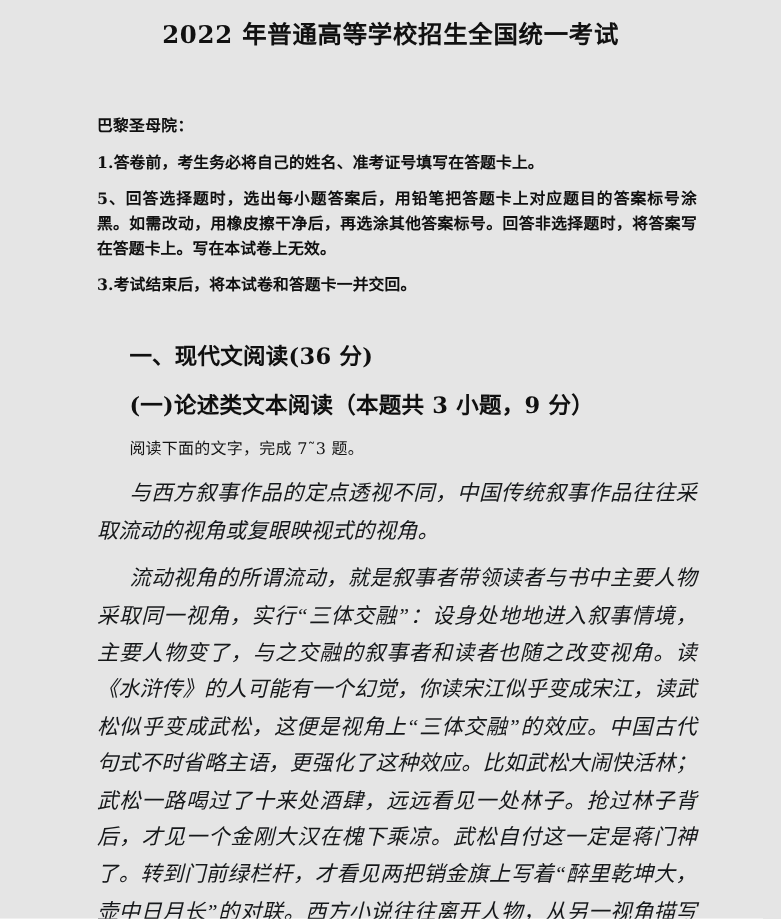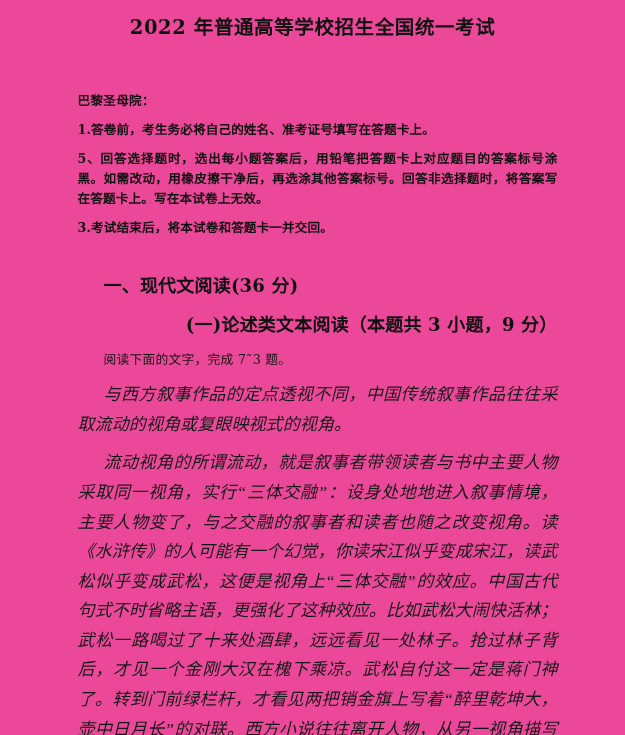--- a/index.html
+++ b/index.html
@@ -16,21 +16,21 @@
     color: #1a1a1a;
     -webkit-font-smoothing: antialiased;
   }
 
   .page {
     position: relative;
     width: 625px;
     height: 735px;
     box-sizing: border-box;
     padding: 0;
-    background: #ec4899;
+    background: #e5e5e5;
   }
 
   
   .title-block {
     padding-top: 16px;
     text-align: center;
   }
   .doc-title {
     font-family: "DejaVu Serif", "Liberation Serif", serif;
     font-weight: bold;
@@ -93,21 +93,20 @@
     font-weight: bold;
     font-size: 18px;
     line-height: 1.6;
     letter-spacing: 0.2px;
     margin: 0 0 10px 0;
     padding-left: 26px;
     color: #101010;
   }
   .sec-heading.sub {
     margin-bottom: 10px;
-    text-align: right;
   }
   .instruction {
     font-family: "DejaVu Serif", "Liberation Serif", serif;
     font-weight: normal;
     font-size: 12.8px;
     line-height: 1.6;
     letter-spacing: 0.2px;
     margin: 0 0 10px 0;
     padding-left: 26px;
     color: #141414;

